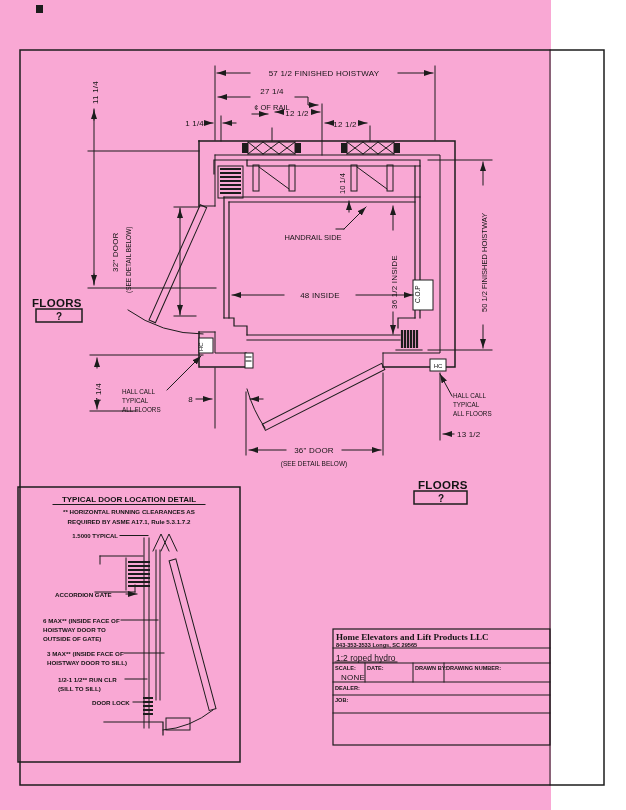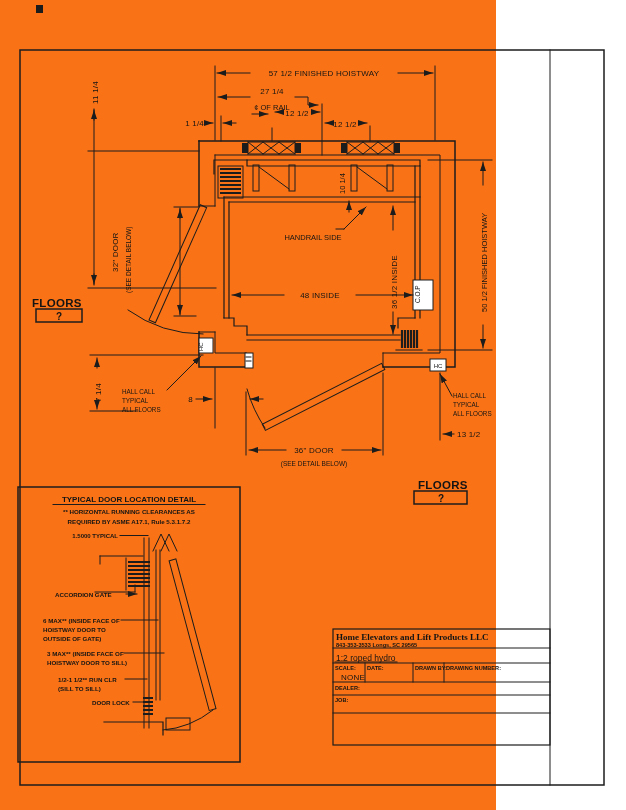--- a/index.html
+++ b/index.html
@@ -1,16 +1,16 @@
 <!DOCTYPE html>
 <html><head>
 <meta charset="utf-8">
 <style>
   html,body{margin:0;padding:0;background:#ffffff}
-  .page{width:496px;height:810px;position:relative;background:#f97316}
+  .page{width:551px;height:810px;position:relative;background:#f9a8d4}
   svg{display:block}
   .ln{stroke:#1c1c1c;stroke-width:1;fill:none;stroke-linecap:square}
   .w15{stroke-width:1.5}
   .w12{stroke-width:1.2}
   .bars{stroke:#1c1c1c;stroke-width:2.2;fill:none}
   .fillk{fill:#1c1c1c;stroke:none}
   .wbox{fill:#ffffff;stroke:#1c1c1c;stroke-width:1}
   text{font-family:"Liberation Sans","DejaVu Sans",sans-serif;fill:#141414}
   .t8{font-size:8px;letter-spacing:.2px}
   .t75{font-size:7.5px}

